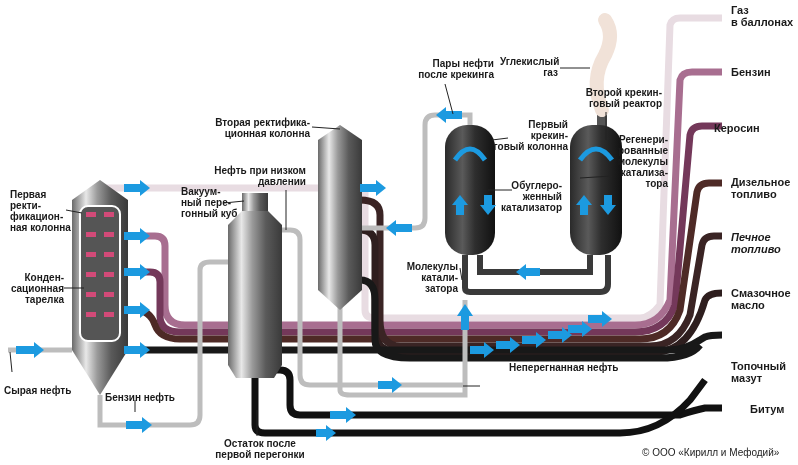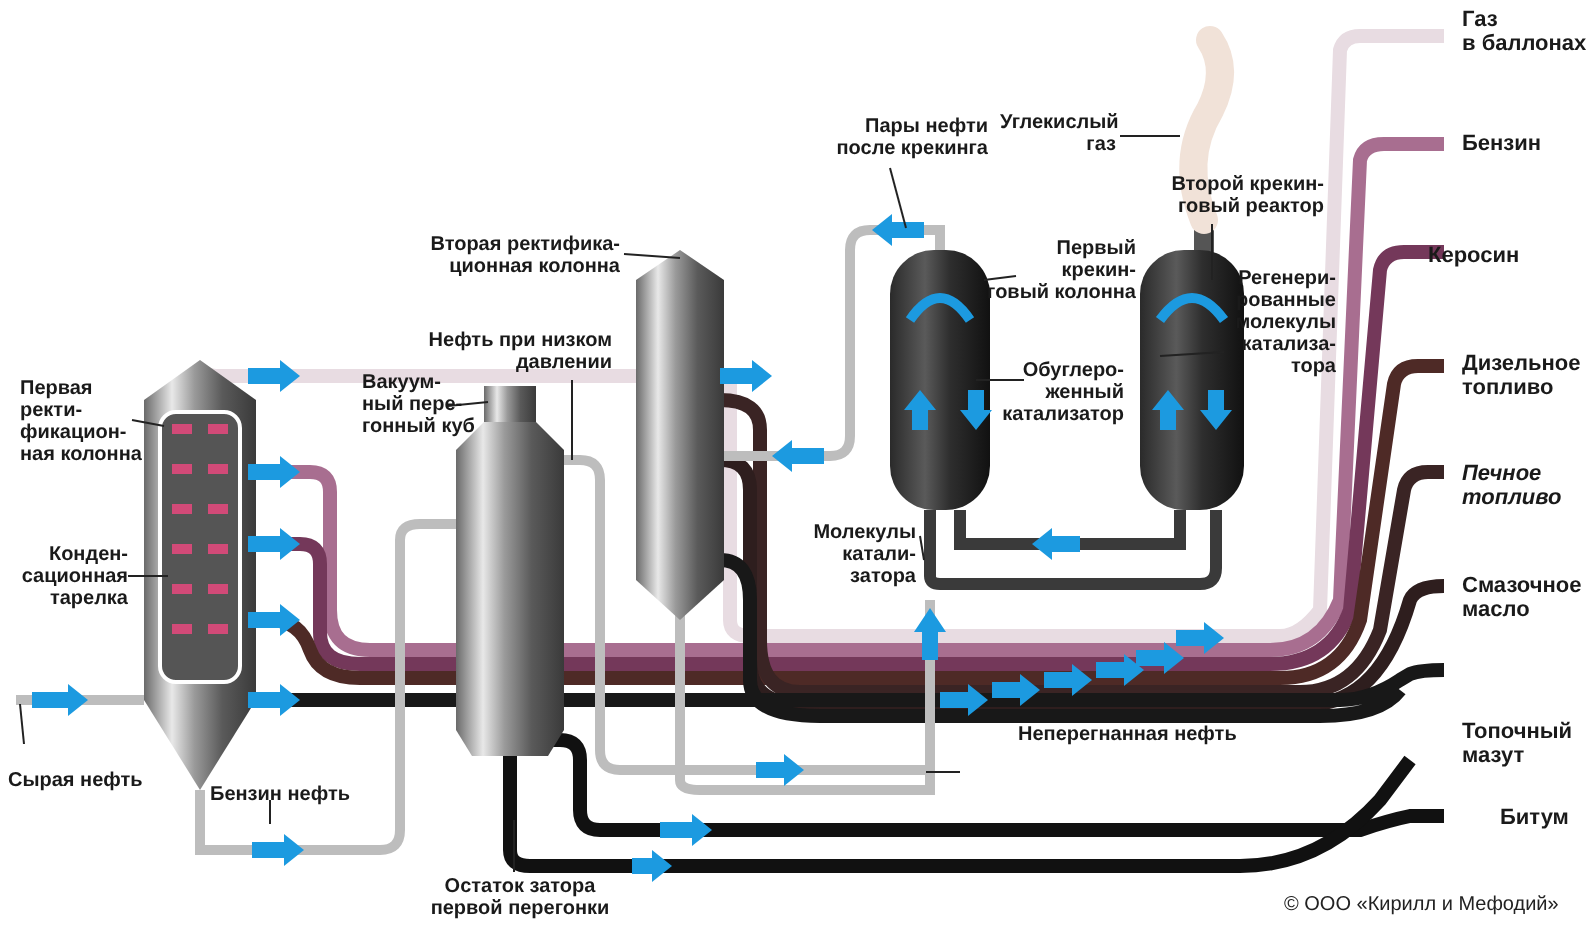--- a/index.html
+++ b/index.html
@@ -162,21 +162,21 @@
 тарелка</div>
 <div class="lbl" style="left:4px;top:385px;text-align:center;">Сырая нефть</div>
 <div class="lbl" style="left:105px;top:392px;">Бензин нефть</div>
 <div class="lbl" style="left:181px;top:186px;">Вакуум-
 ный пере-
 гонный куб</div>
 <div class="lbl r" style="left:210px;top:165px;width:96px;">Нефть при низком
 давлении</div>
 <div class="lbl r" style="left:200px;top:117px;width:110px;">Вторая ректифика-
 ционная колонна</div>
-<div class="lbl c" style="left:205px;top:438px;width:110px;">Остаток затора
+<div class="lbl c" style="left:205px;top:438px;width:110px;">Остаток после
 первой перегонки</div>
 <div class="lbl r" style="left:400px;top:58px;width:94px;">Пары нефти
 после крекинга</div>
 <div class="lbl r" style="left:500px;top:56px;width:58px;">Углекислый
 газ</div>
 <div class="lbl r" style="left:490px;top:119px;width:78px;">Первый крекин-
 говый колонна</div>
 <div class="lbl r" style="left:580px;top:87px;width:82px;">Второй крекин-
 говый реактор</div>
 <div class="lbl r" style="left:494px;top:160px;width:68px;margin-top:20px;">Обуглеро-

